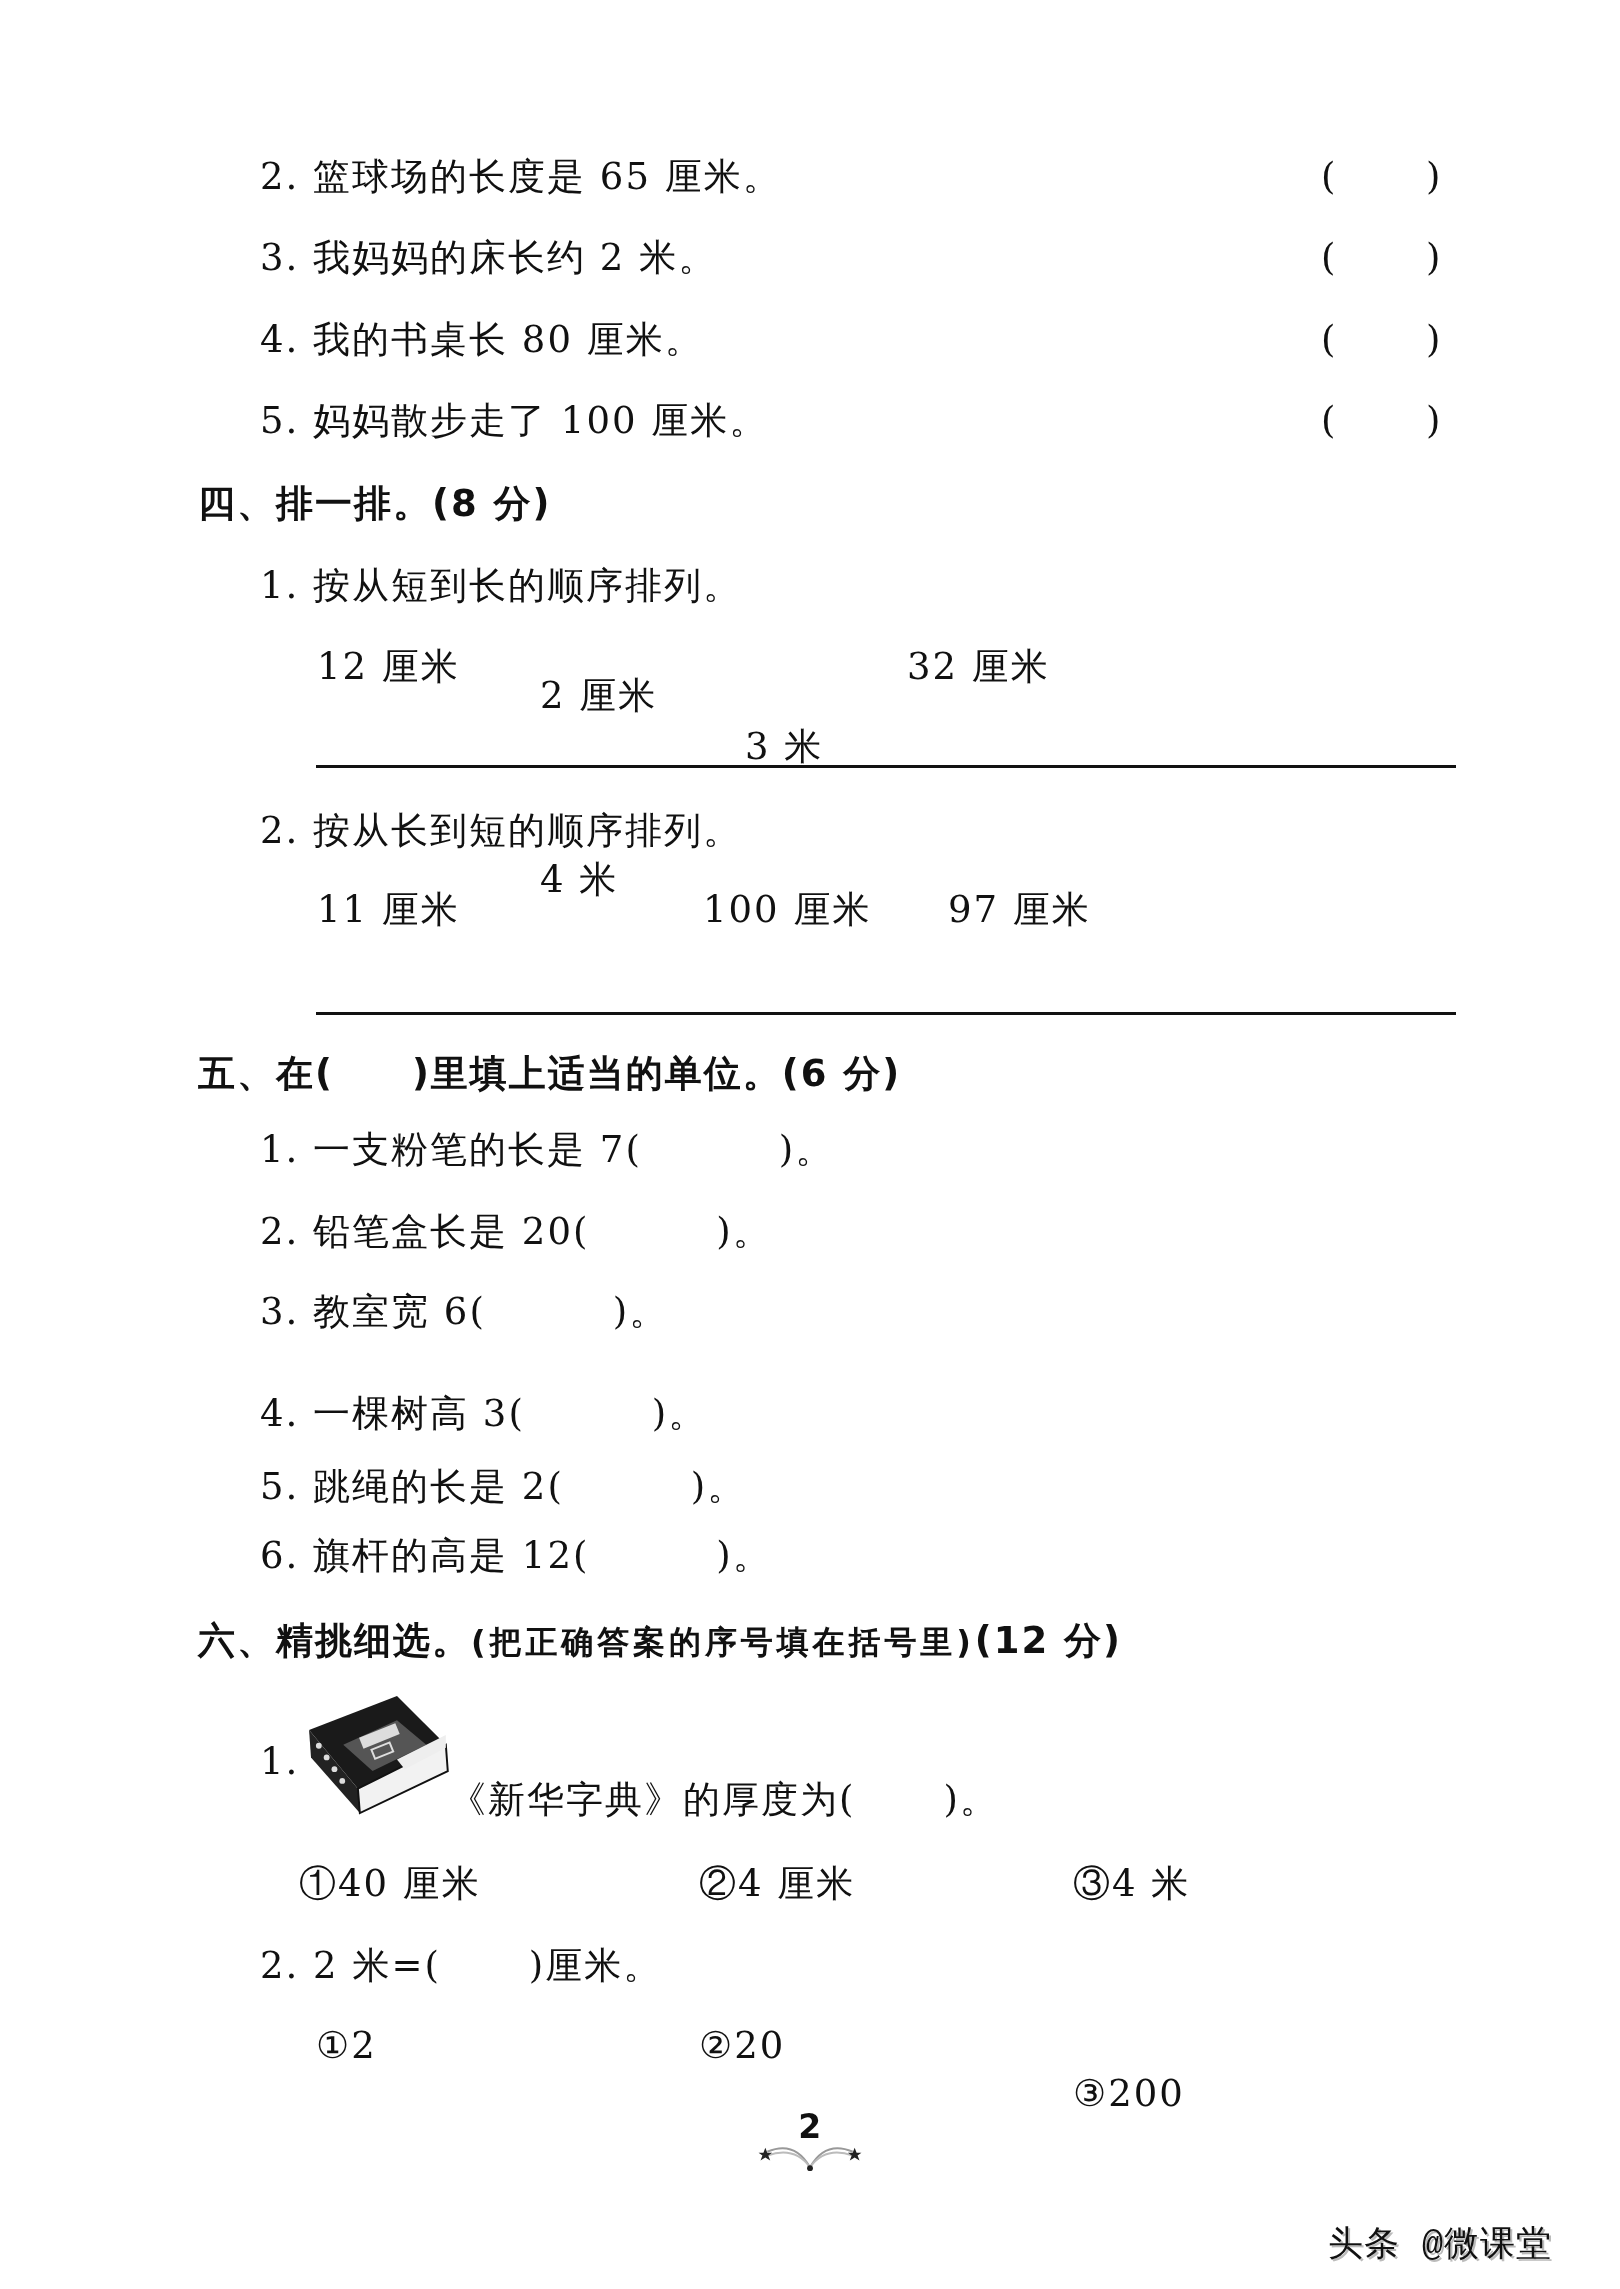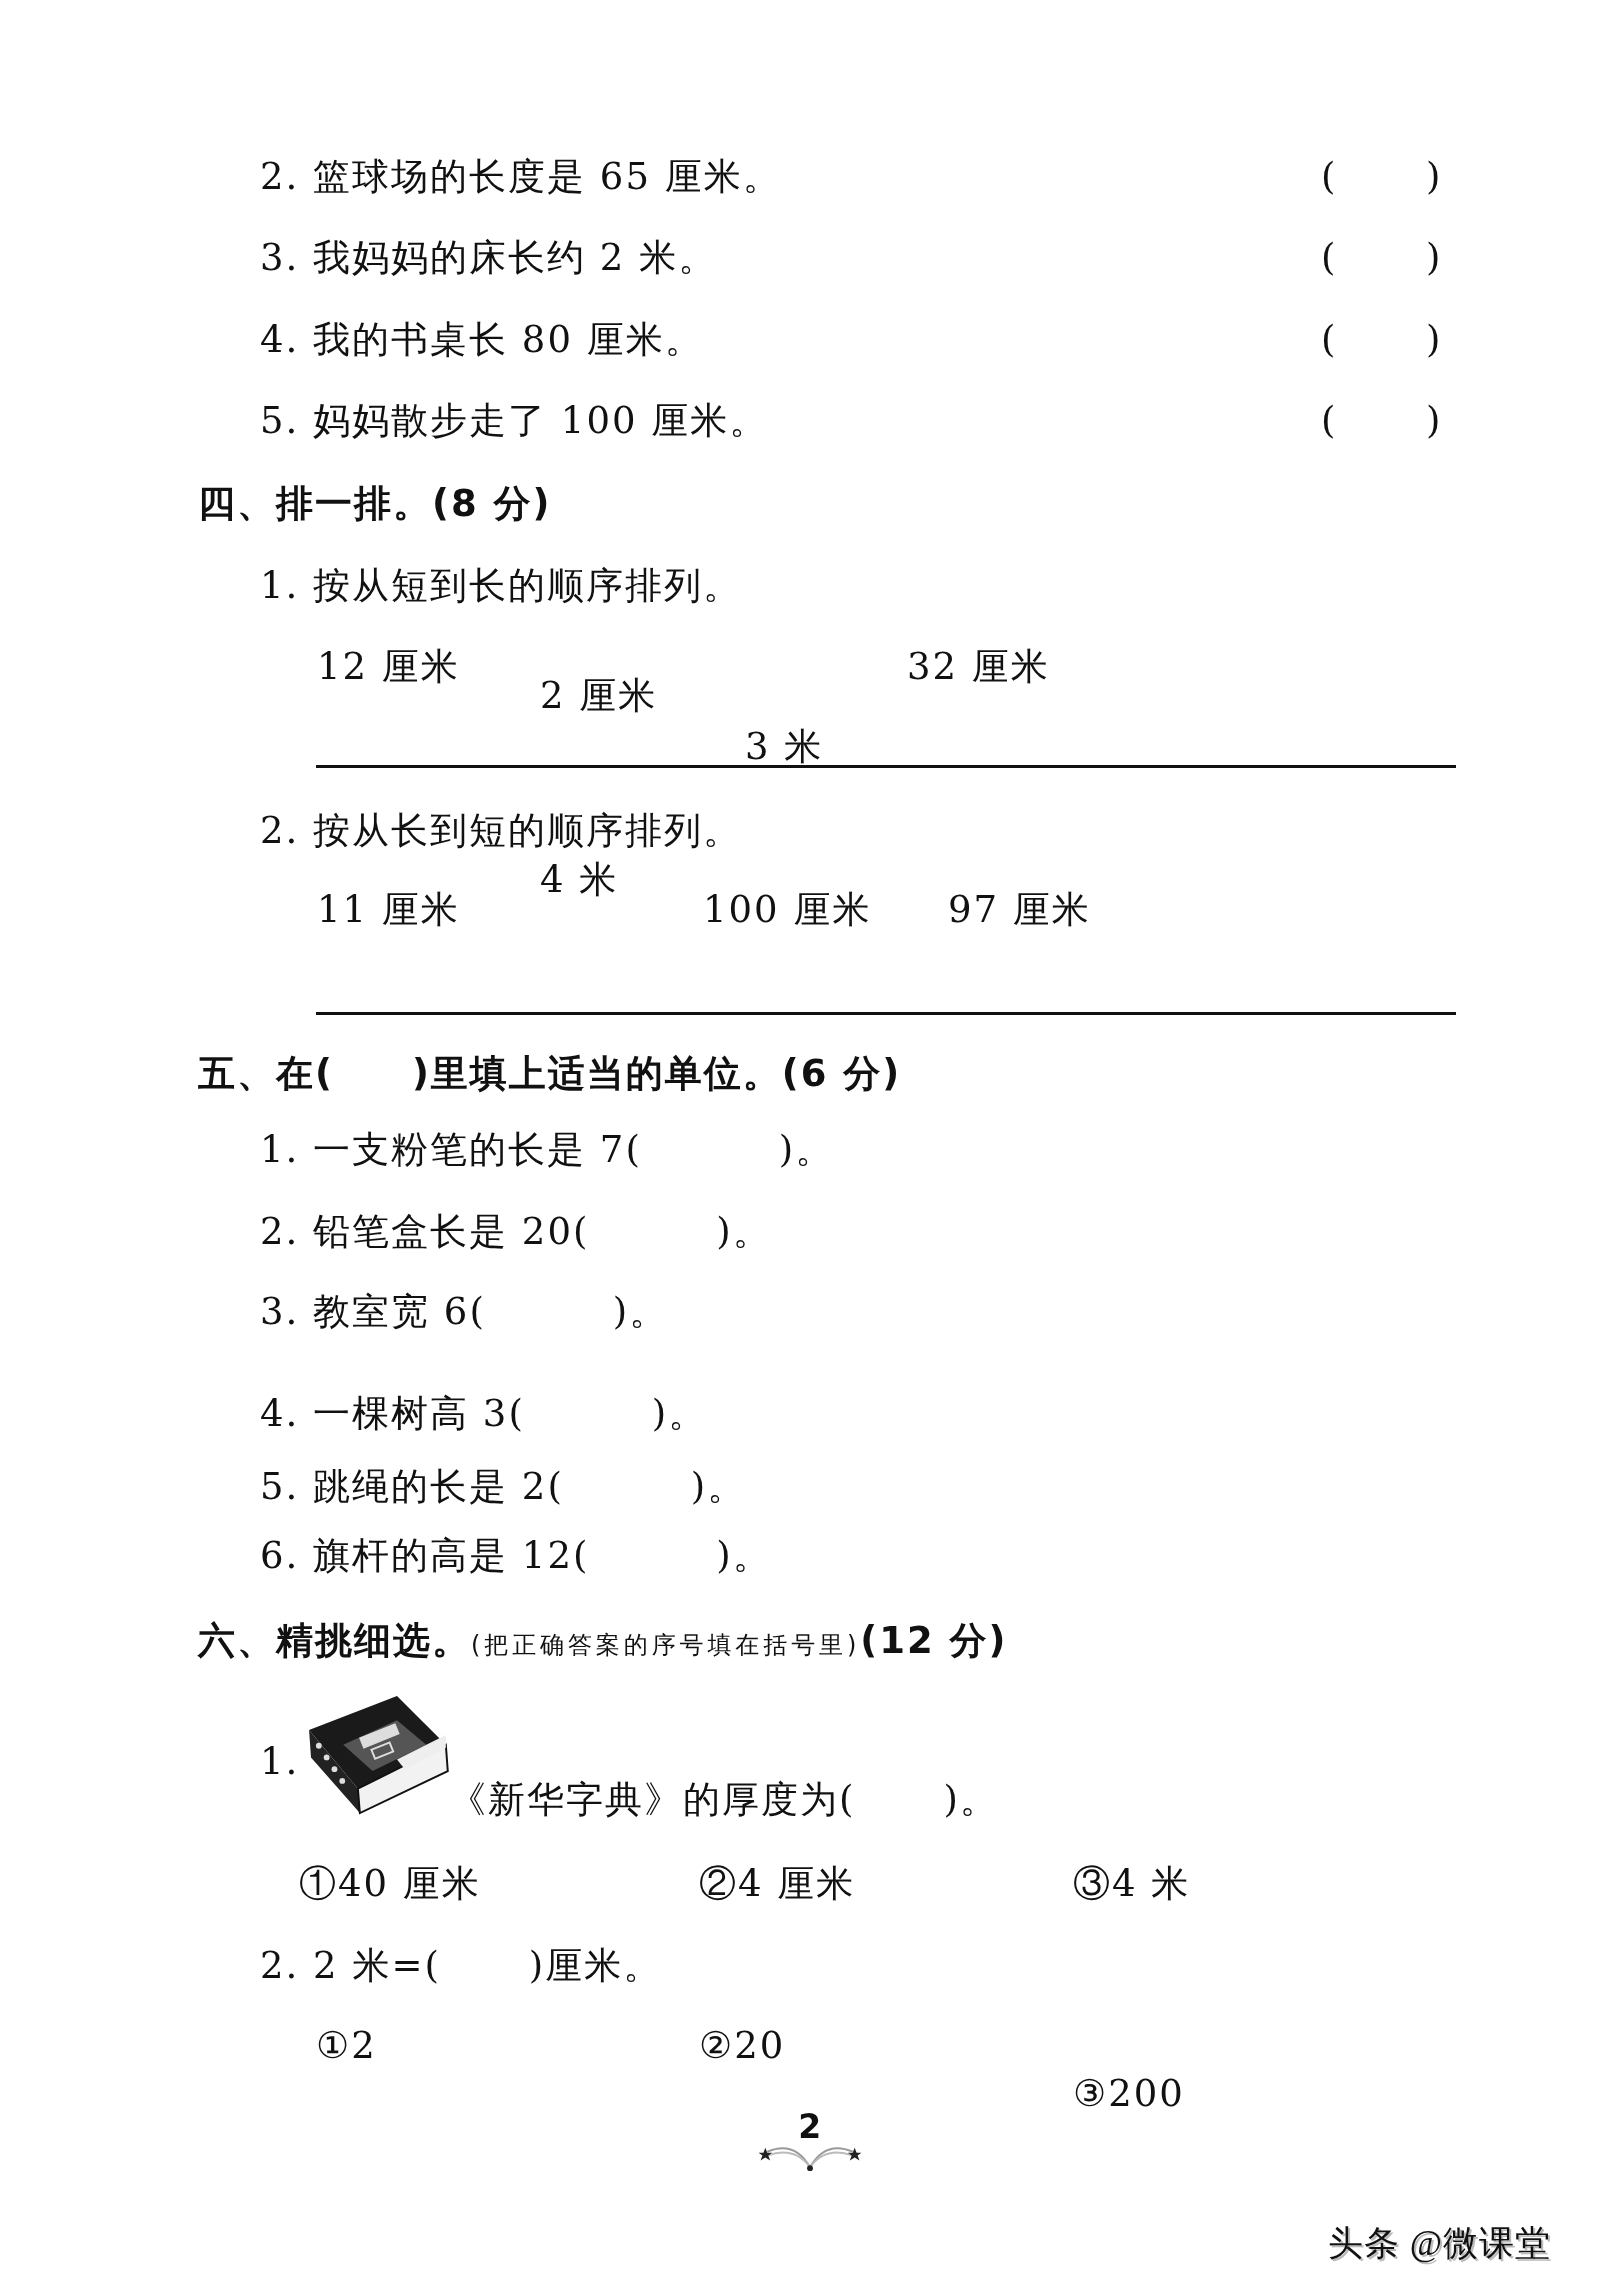--- a/index.html
+++ b/index.html
@@ -3,25 +3,25 @@
 <meta charset="utf-8">
 <style>
   html, body { margin:0; padding:0; background:#ffffff; }
   body { width:1620px; height:2290px; position:relative; overflow:hidden;
          font-family: "DejaVu Serif", "Liberation Serif", serif; color:#111; }
   .row { position:absolute; font-size:37px; line-height:47px; white-space:nowrap; letter-spacing:2px; }
   .bold { font-weight:bold; font-family: "DejaVu Sans", "Liberation Sans", sans-serif; }
   .paren { position:absolute; font-size:37px; line-height:47px; }
   .line { position:absolute; height:2.9px; background:#111; }
   .blank { display:inline-block; }
-  .small { font-weight:normal; letter-spacing:3.9px; font-size:24px; }
+  .small { font-weight:bold; letter-spacing:3.9px; font-size:32px; }
   .book { position:absolute; }
   .pagenum { position:absolute; left:810px; top:2107px; width:0; }
   .pagenum .num { position:absolute; left:-11.8px; top:0; font-family:"DejaVu Sans","Liberation Sans",sans-serif; font-weight:bold; font-size:33px; }
-  .watermark { position:absolute; left:1328px; top:2220px; font-family:Liberation Serif, serif; font-size:35px; color:#111; text-shadow:2px 2px 0 #bbb; letter-spacing:1px;text-align:center; }
+  .watermark { position:absolute; left:1328px; top:2220px; font-family:Liberation Mono, monospace; font-size:35px; color:#111; text-shadow:2px 2px 0 #bbb; letter-spacing:1px;text-align:center; }
 </style>
 </head>
 <body>
 
 <div class="row" style="left:260px;top:153px;">
   <span>2.</span>
   <span>篮球场的长度是 65 厘米。</span>
 </div>
 <div class="paren" style="left:1321px;top:153px;">(</div>
 <div class="paren" style="left:1426px;top:153px;">)</div>

